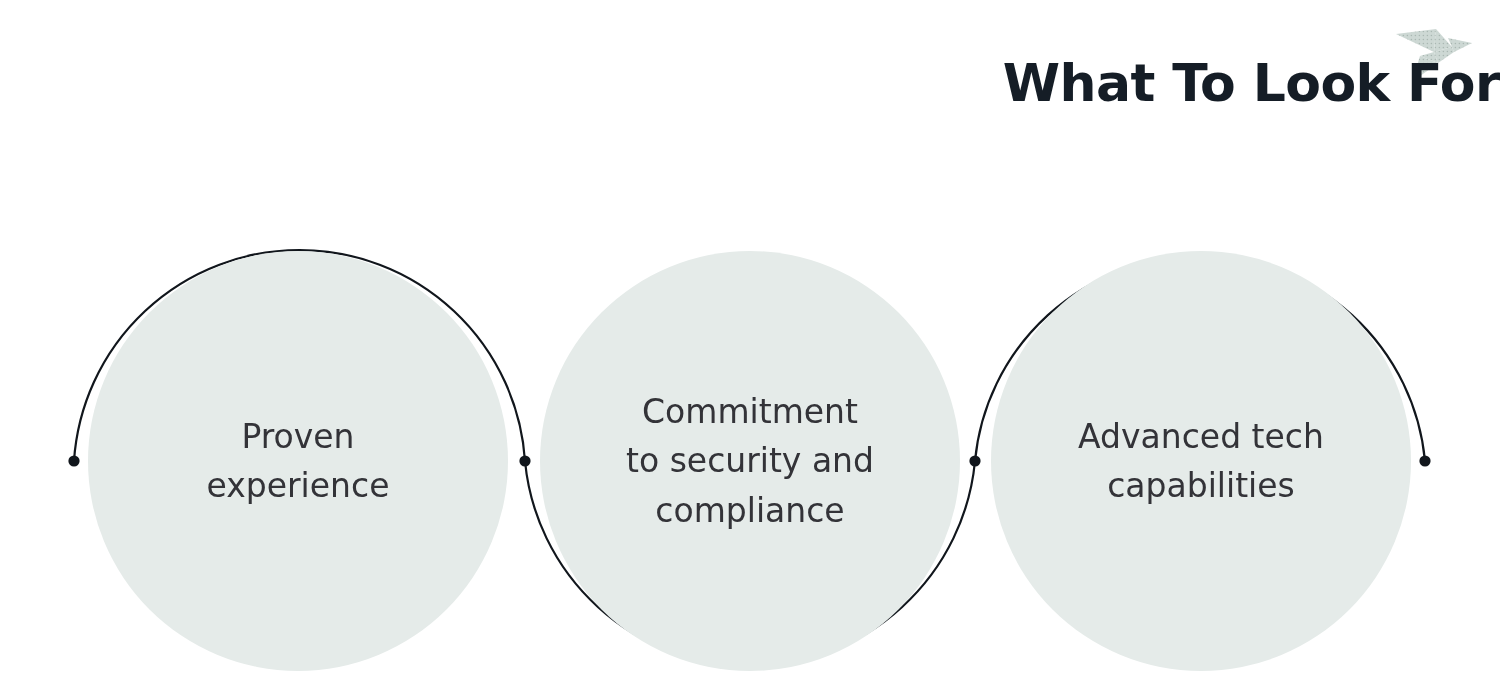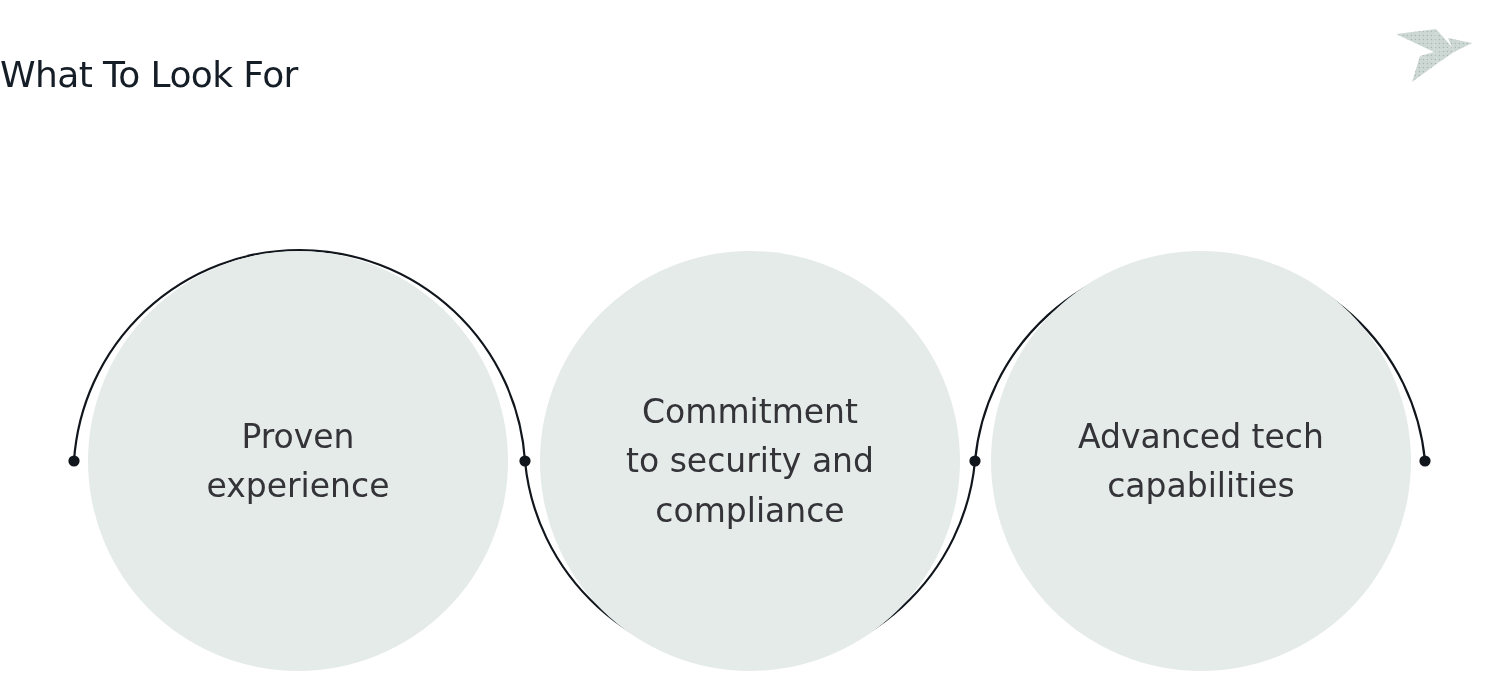--- a/index.html
+++ b/index.html
@@ -32,23 +32,23 @@
     width: 90px;
     height: 72px;
   }
 
   
   .title {
     position: absolute;
     left: 0;
     top: 56px;
     width: 1500px;
-    text-align: left;
-    font-size: 36px;
-    font-weight: 400;
+    text-align: right;
+    font-size: 52px;
+    font-weight: 700;
     letter-spacing: -0.6px;
     color: #151d26;
     line-height: 1.05;
     white-space: nowrap;
   }
 
   
   .diagram {
     position: absolute;
     left: 0;

